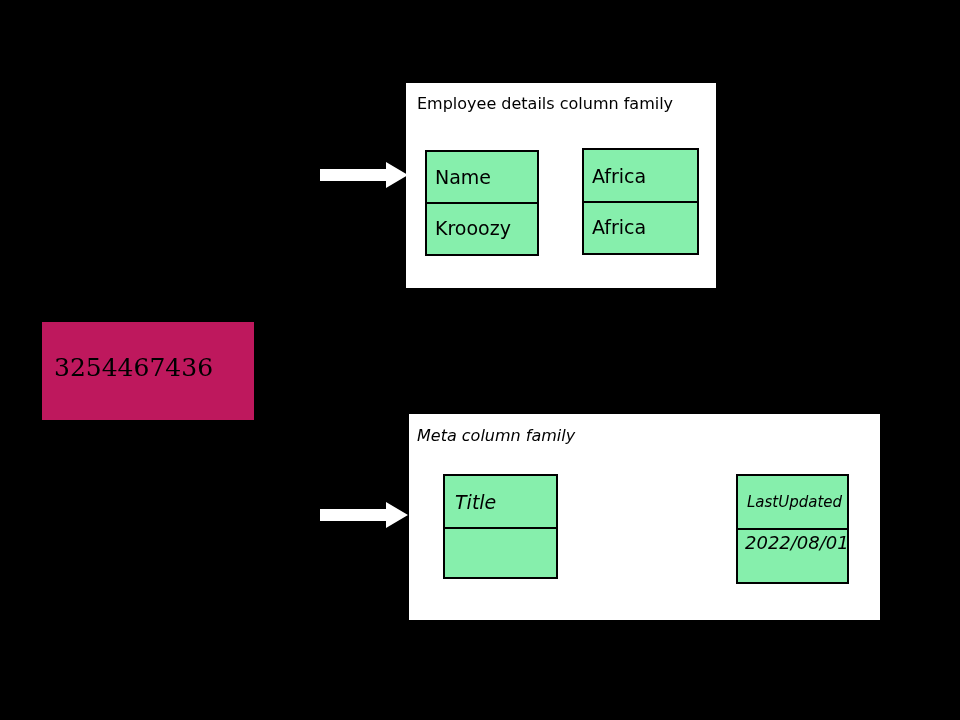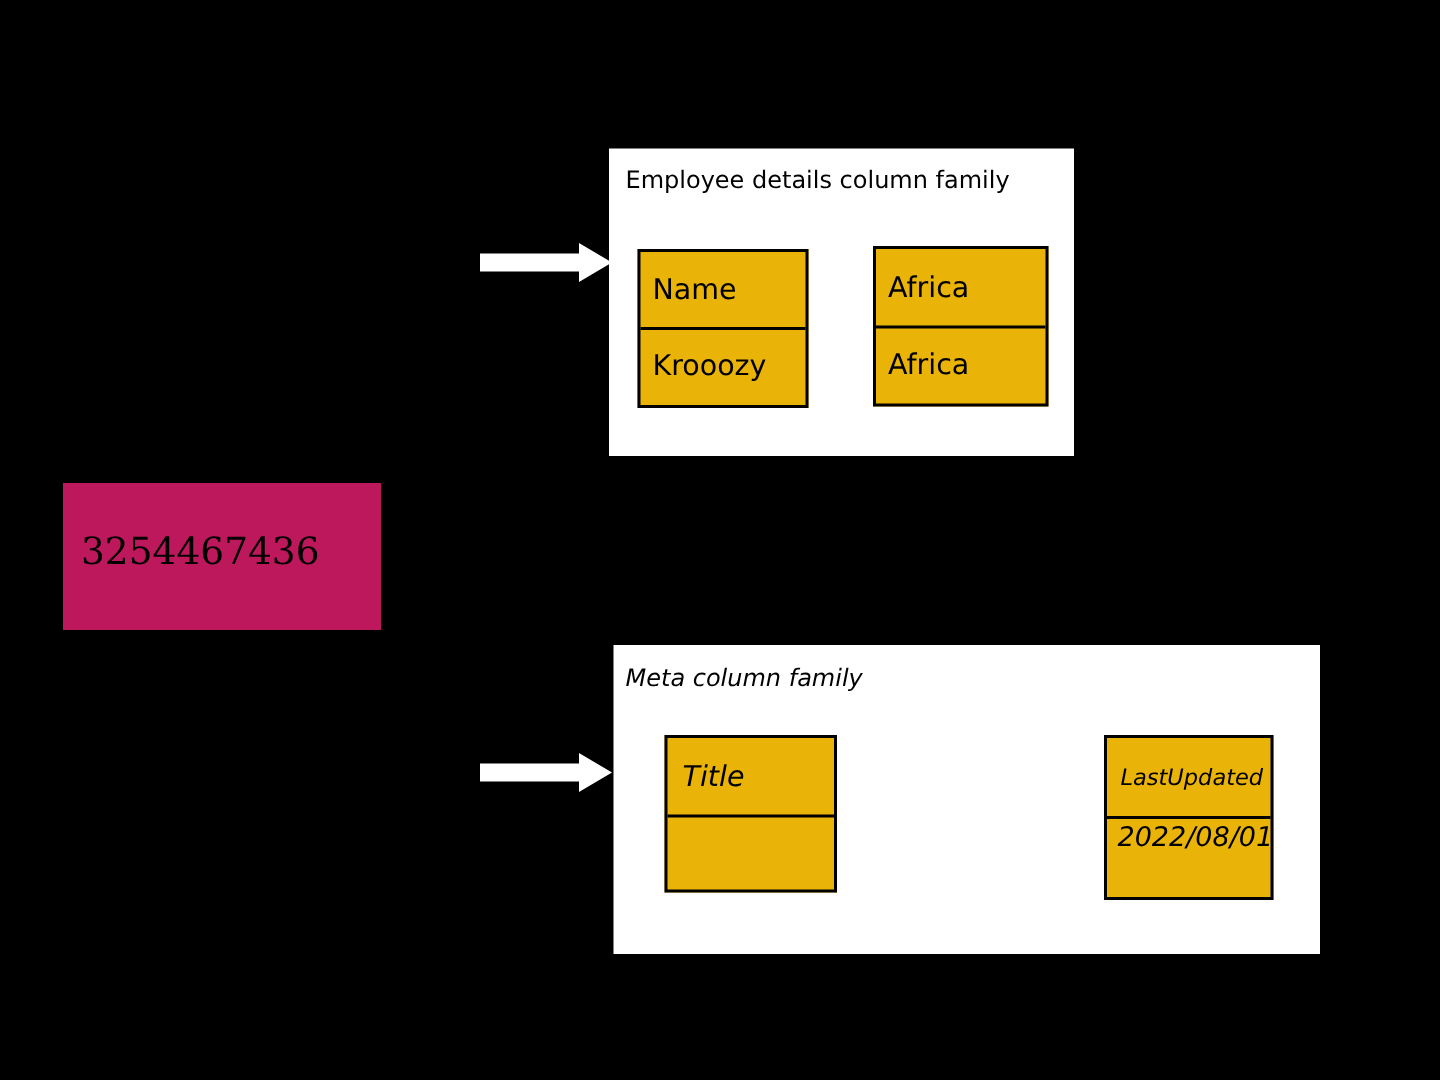--- a/index.html
+++ b/index.html
@@ -42,21 +42,20 @@
     color: #000000;
     letter-spacing: 0px;
     white-space: nowrap;
   }
 
   
   .cf-panel {
     position: absolute;
     background: #ffffff;
     box-sizing: border-box;
-    margin-top: 16px;
   }
   #panel-employee {
     left: 406px;
     top: 83px;
     width: 310px;
     height: 205px;
   }
   #panel-meta {
     left: 409px;
     top: 414px;
@@ -71,21 +70,21 @@
     font-size: 16px;
     white-space: nowrap;
   }
   #panel-employee .cf-title { left: 11px; top: 11px; }
   #panel-meta .cf-title { left: 8px; top: 12px; }
 
   
   .cell {
     position: absolute;
     border: 2px solid #000000;
-    background: #eab308;
+    background: #86efac;
     box-sizing: border-box;
   }
   .cell .key,
   .cell .val {
     position: absolute;
     left: 0;
     width: 100%;
     box-sizing: border-box;
     color: #000000;
     font-family: "DejaVu Sans", "Liberation Sans", sans-serif;

